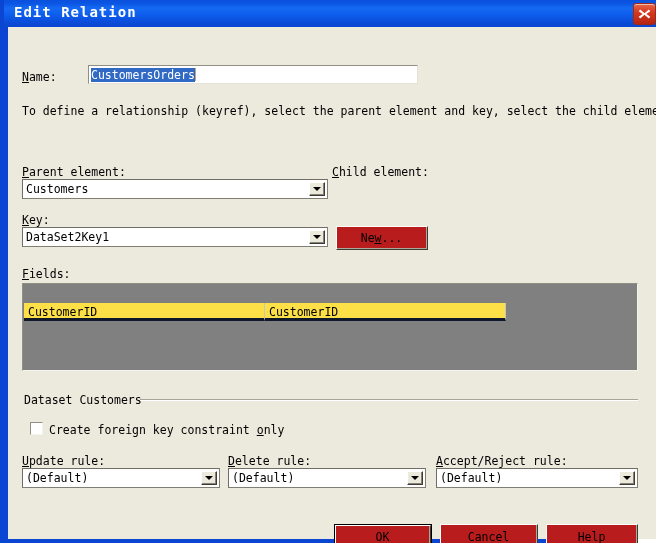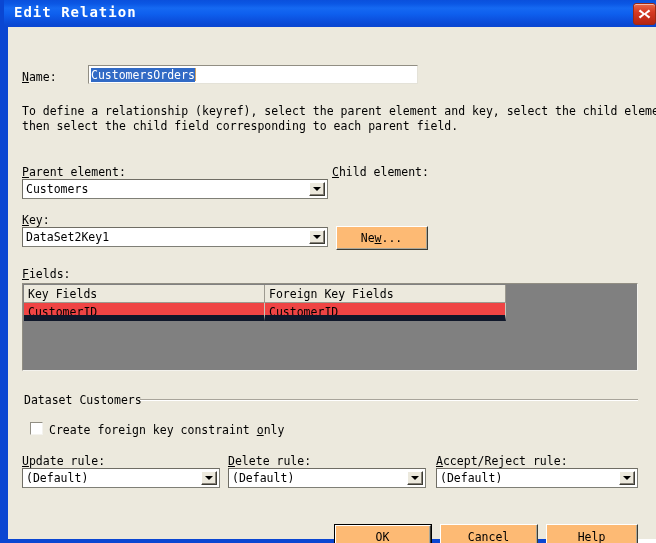--- a/index.html
+++ b/index.html
@@ -176,21 +176,21 @@
     border-right: 1px solid #878278;
     border-bottom: 1px solid #878278;
     box-sizing: border-box;
     pointer-events: none;
   }
 
   
   .btn {
     position: absolute;
     box-sizing: border-box;
-    background: #fdba74;
+    background: #b91c1c;
     border-top: 1px solid #FFFFFF;
     border-left: 1px solid #FFFFFF;
     border-right: 1px solid #3C3C35;
     border-bottom: 1px solid #3C3C35;
     text-align: center;
     font-size: 11.5px;
     color: #000;
     cursor: pointer;
     overflow: hidden;
   }
@@ -254,23 +254,23 @@
   }
   .grid-row {
     position: absolute;
     left: 1px;
     top: 19px;
     height: 18px;
     display: flex;
   }
   .grid-row .dcell {
     box-sizing: border-box;
-    background: #ef4444;
+    background: #fde047;
     border-right: 1px solid #C9C6BA;
-    border-bottom: 6px solid #0f172a;
+    border-bottom: 3px solid #0f172a;
     padding: 2px 0 0 4px;
     font-size: 11.5px;
     line-height: 14px;
     white-space: nowrap;
     overflow: hidden;
   }
 
   
   .group-line {
     position: absolute;
@@ -311,21 +311,20 @@
   <div class="client">
 
     <div class="lbl" style="left:14px; top:43px;">
       <span class="u">N</span><span>ame:</span>
     </div>
     <div class="textbox" style="left:80px; top:38px; width:330px; height:19px;">
       <div class="val"><span class="sel">CustomersOrders</span><span class="caret"></span></div>
     </div>
 
     <div class="lbl" style="left:14px; top:77px;">To define a relationship (keyref), select the parent element and key, select the child element, and</div>
-    <div class="lbl" style="left:14px; top:92px;">then select the child field corresponding to each parent field.</div>
 
     <div class="lbl" style="left:14px; top:138px;">
       <span class="u">P</span><span>arent element:</span>
     </div>
     <div class="combo" style="left:14px; top:152px; width:306px; height:20px;">
       <div class="cval">Customers</div>
       <div class="arrowbtn"></div>
       <div class="arrowinner"></div>
     </div>
 
@@ -344,24 +343,20 @@
     <div class="btn" style="left:328px; top:199px; width:92px; height:24px;">
       <div class="inner">
         <span>Ne<span class="u">w</span>...</span>
       </div>
     </div>
 
     <div class="lbl" style="left:14px; top:240px;">
       <span class="u">F</span><span>ields:</span>
     </div>
     <div class="grid" style="left:14px; top:256px; width:616px; height:88px;">
-      <div class="grid-header">
-        <div class="hcell" style="width:241px;">Key Fields</div>
-        <div class="hcell" style="width:241px;">Foreign Key Fields</div>
-      </div>
       <div class="grid-row">
         <div class="dcell" style="width:241px;">CustomerID</div>
         <div class="dcell" style="width:241px;">CustomerID</div>
       </div>
     </div>
 
     <div class="lbl" style="left:16px; top:366px;">Dataset Customers</div>
     <div class="group-line" style="left:132px; top:372px; width:498px;"></div>
 
     <div class="checkbox" style="left:22px; top:395px;"></div>

